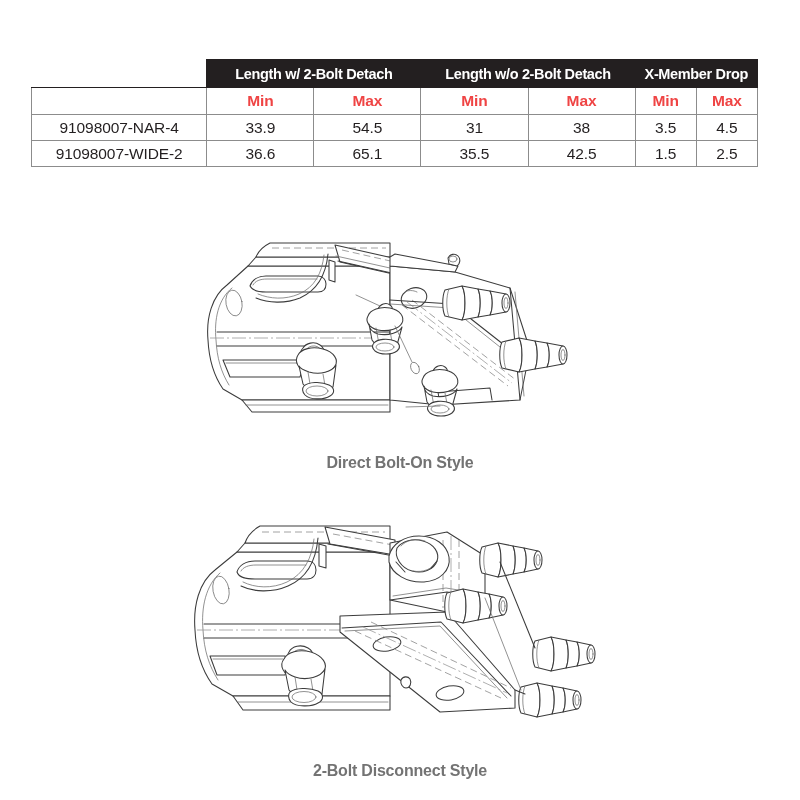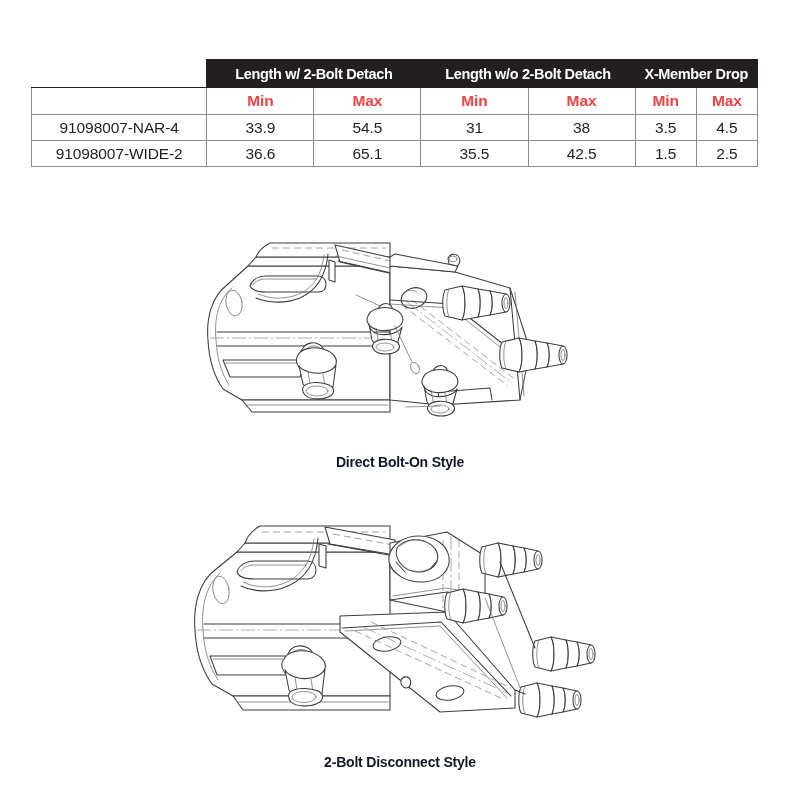--- a/index.html
+++ b/index.html
@@ -86,27 +86,27 @@
     text-align: center;
   }
   #figure-direct-bolt-on { top: 200px; }
   #figure-2bolt-disconnect { top: 500px; }
 
   .drawing {
     display: block;
     margin: 0 auto;
   }
   .fig-caption {
-    font-size: 14px;
+    font-size: 16px;
     font-weight: 700;
     letter-spacing: -0.2px;
-    color: #0f172a;
+    color: #737373;
   }
   #figure-direct-bolt-on .fig-caption { margin-top: 4px; }
-  #figure-2bolt-disconnect .fig-caption { margin-top: 4px; }
+  #figure-2bolt-disconnect .fig-caption { margin-top: 12px; }
 
   
   .ln      { fill: none; stroke: #3c3c3c; stroke-width: 1.05; stroke-linejoin: round; stroke-linecap: round; }
   .ln-thin { fill: none; stroke: #6e6e6e; stroke-width: 0.75; stroke-linejoin: round; stroke-linecap: round; }
   .ln-hidden { fill: none; stroke: #8a8a8a; stroke-width: 0.8; stroke-dasharray: 7 4; }
   .ln-center { fill: none; stroke: #9a9a9a; stroke-width: 0.8; stroke-dasharray: 14 3 2 3; }
   .srf { fill: #ffffff; }
 </style>
 </head>
 <body>

